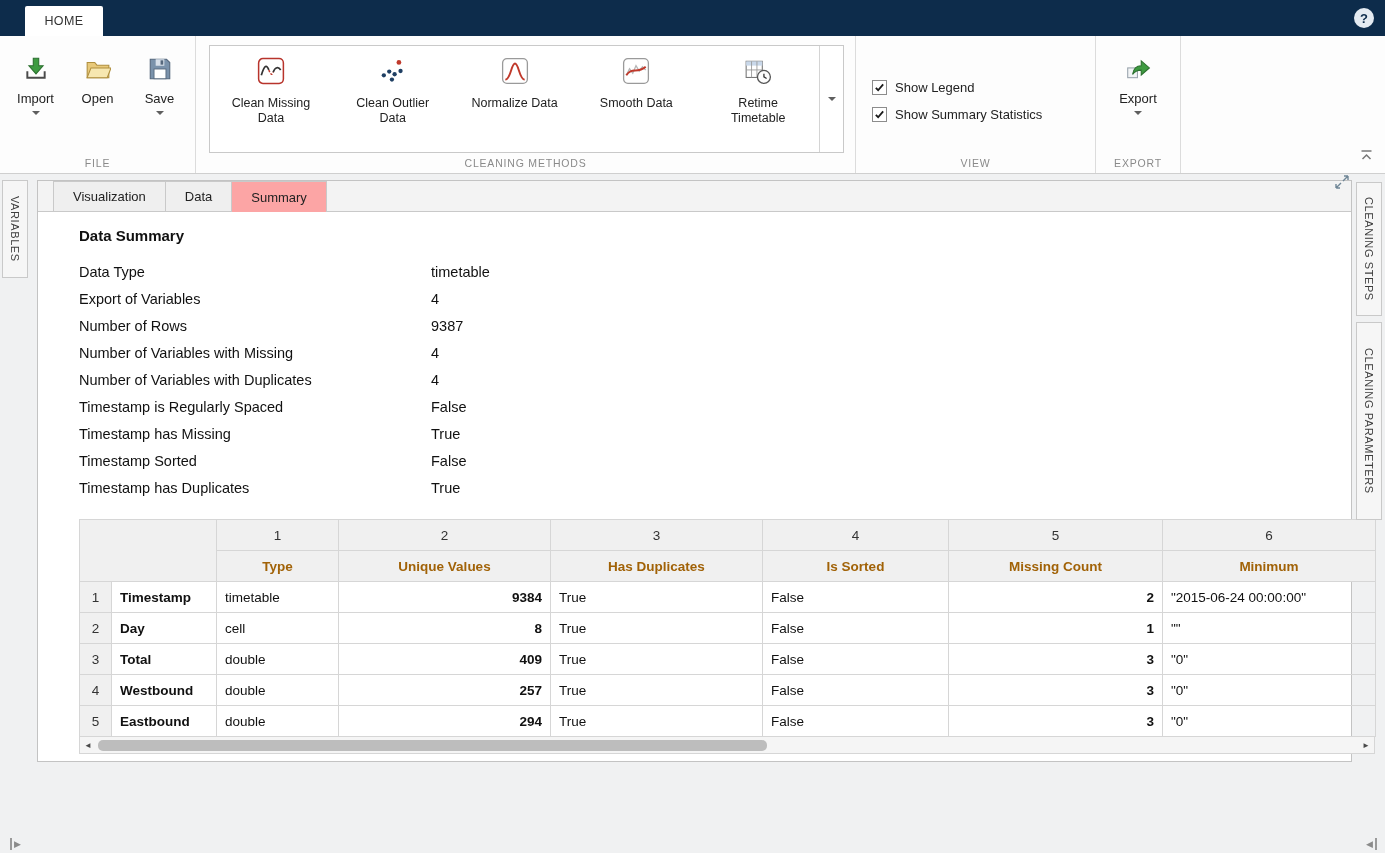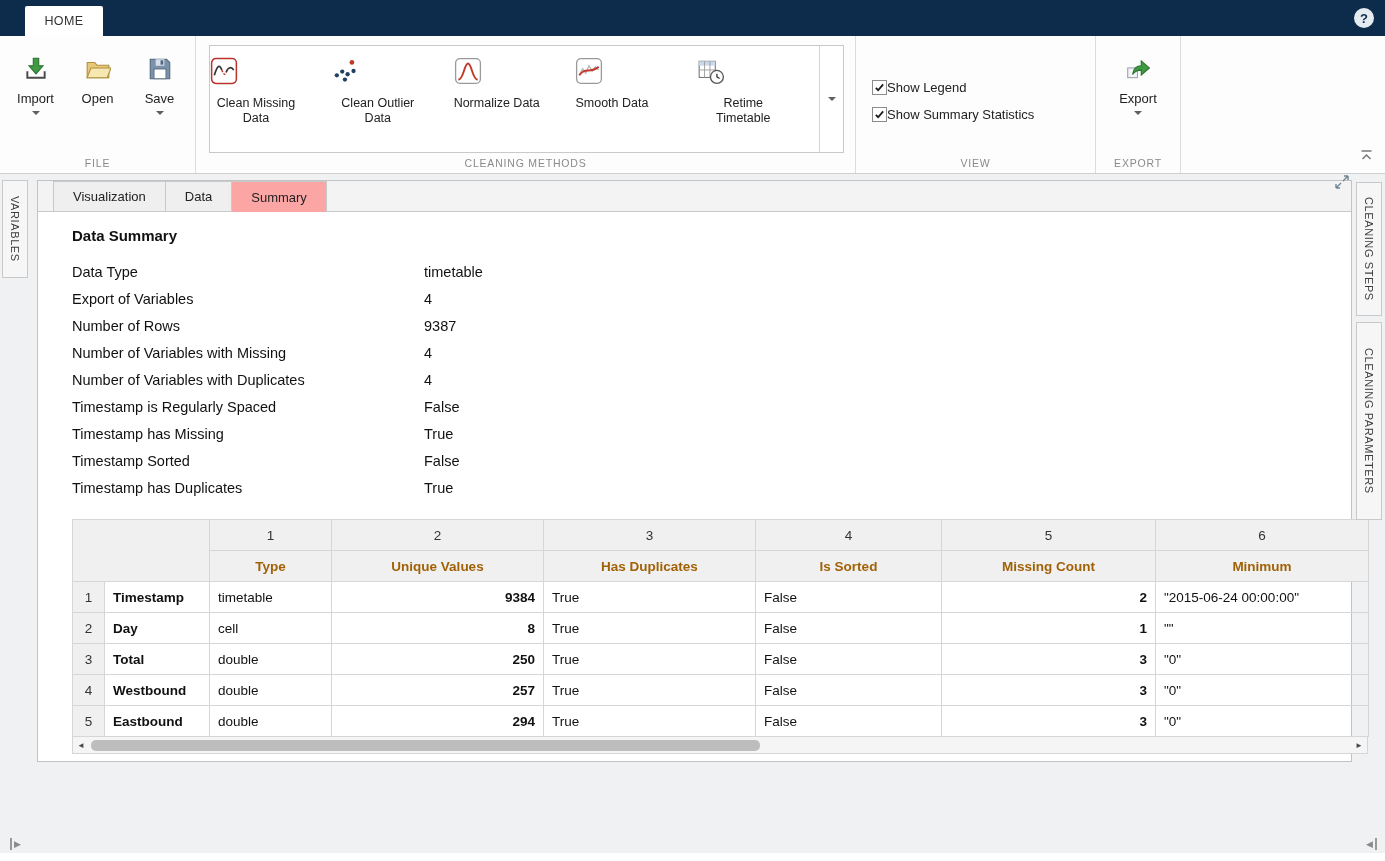--- a/index.html
+++ b/index.html
@@ -23,29 +23,29 @@
   .rsec-label { position:absolute; bottom:4px; left:0; right:0; text-align:center;
     font-size:10.5px; color:#8a8a8a; letter-spacing:.8px; }
   .sec-file { width:196px; display:flex; justify-content:center; gap:8px; padding-top:18px; }
   .bigbtn { width:54px; display:flex; flex-direction:column; align-items:center;
     gap:5px; cursor:pointer; padding-top:2px; }
   .bigbtn .lbl { font-size:13px; color:#222; }
   .caret { width:0; height:0; border-left:4px solid transparent;
     border-right:4px solid transparent; border-top:4px solid #5f5f5f; }
   .sec-clean { width:660px; padding:9px 11px 0 13px; }
   .gallery { border:1px solid #c9c9c9; background:#fff; height:108px; display:flex; }
-  .gitem { width:122px; display:flex; flex-direction:column; align-items:flex-start;
+  .gitem { width:122px; display:flex; flex-direction:column; align-items:center;
     padding-top:11px; gap:7px; cursor:pointer; }
   .gitem .lbl { font-size:12.5px; line-height:1.2; text-align:center;
     max-width:92px; color:#222; }
   .gallery-drop { width:24px; border-left:1px solid #d4d4d4; display:flex;
     align-items:center; justify-content:center; cursor:pointer; }
   .sec-view { width:240px; padding:44px 0 0 16px; display:flex;
     flex-direction:column; gap:12px; }
-  .chkrow { display:flex; align-items:center; font-size:13px;
+  .chkrow { display:flex; align-items:center; gap:8px; font-size:13px;
     color:#222; cursor:pointer;text-align:center; }
   .chkbox { width:15px; height:15px; background:#fff; border:1px solid #8c8c8c;
     display:flex; align-items:center; justify-content:center; }
   .sec-export { width:85px; display:flex; justify-content:center; padding-top:18px; }
   .sec-rest { flex:1; border-right:none; }
   .collapse-ribbon { position:absolute; right:12px; bottom:8px; cursor:pointer; }
 
   
   .workspace { height:679px; background:#f0f1f2; position:relative; }
   .side-tab { position:absolute; width:26px; background:#f6f6f6;
@@ -59,21 +59,21 @@
   .panel-expand { position:absolute; right:36px; top:1px; cursor:pointer; z-index:5; }
 
   .main-panel { position:absolute; left:37px; top:6px; width:1315px; height:582px;
     background:#fff; border:1px solid #c3c3c3; }
   .doc-tabs { height:31px; background:#f3f3f3; border-bottom:1px solid #c9c9c9;
     display:flex; align-items:flex-end; padding-left:15px; }
   .doctab { height:30px; padding:0 19px; display:flex; align-items:center;
     font-size:13px; color:#222; background:#efefef; border:1px solid #c9c9c9;
     border-bottom:none; margin-right:-1px; cursor:pointer; }
   .doctab.active { background:#fca5a5; margin-bottom:-1px; height:31px; z-index:2; position:relative; }
-  .content { padding:15px 0 0 34px; }
+  .content { padding:15px 0 0 17px;margin-left:24px; }
   .content h2 { font-size:15px; font-weight:bold; color:#111; margin-bottom:15px; }
   .kv { font-size:14.5px; line-height:27px; color:#111; }
   .kv .k { display:inline-block; width:352px; }
 
   
   .tblwrap { margin-top:17px; width:1296px; }
   table { border-collapse:collapse; table-layout:fixed; width:1296px;
     font-size:13.5px; color:#111; }
   th, td { border:1px solid #d6d6d6; padding:0 8px; height:31px;
     white-space:nowrap; overflow:hidden; }
@@ -333,21 +333,21 @@
               <td class="num">8</td>
               <td>True</td>
               <td>False</td>
               <td class="num">1</td>
               <td>""</td>
             </tr>
             <tr>
               <td class="rownum">3</td>
               <td class="rowname">Total</td>
               <td>double</td>
-              <td class="num">250</td>
+              <td class="num">409</td>
               <td>True</td>
               <td>False</td>
               <td class="num">3</td>
               <td>"0"</td>
             </tr>
             <tr>
               <td class="rownum">4</td>
               <td class="rowname">Westbound</td>
               <td>double</td>
               <td class="num">257</td>

